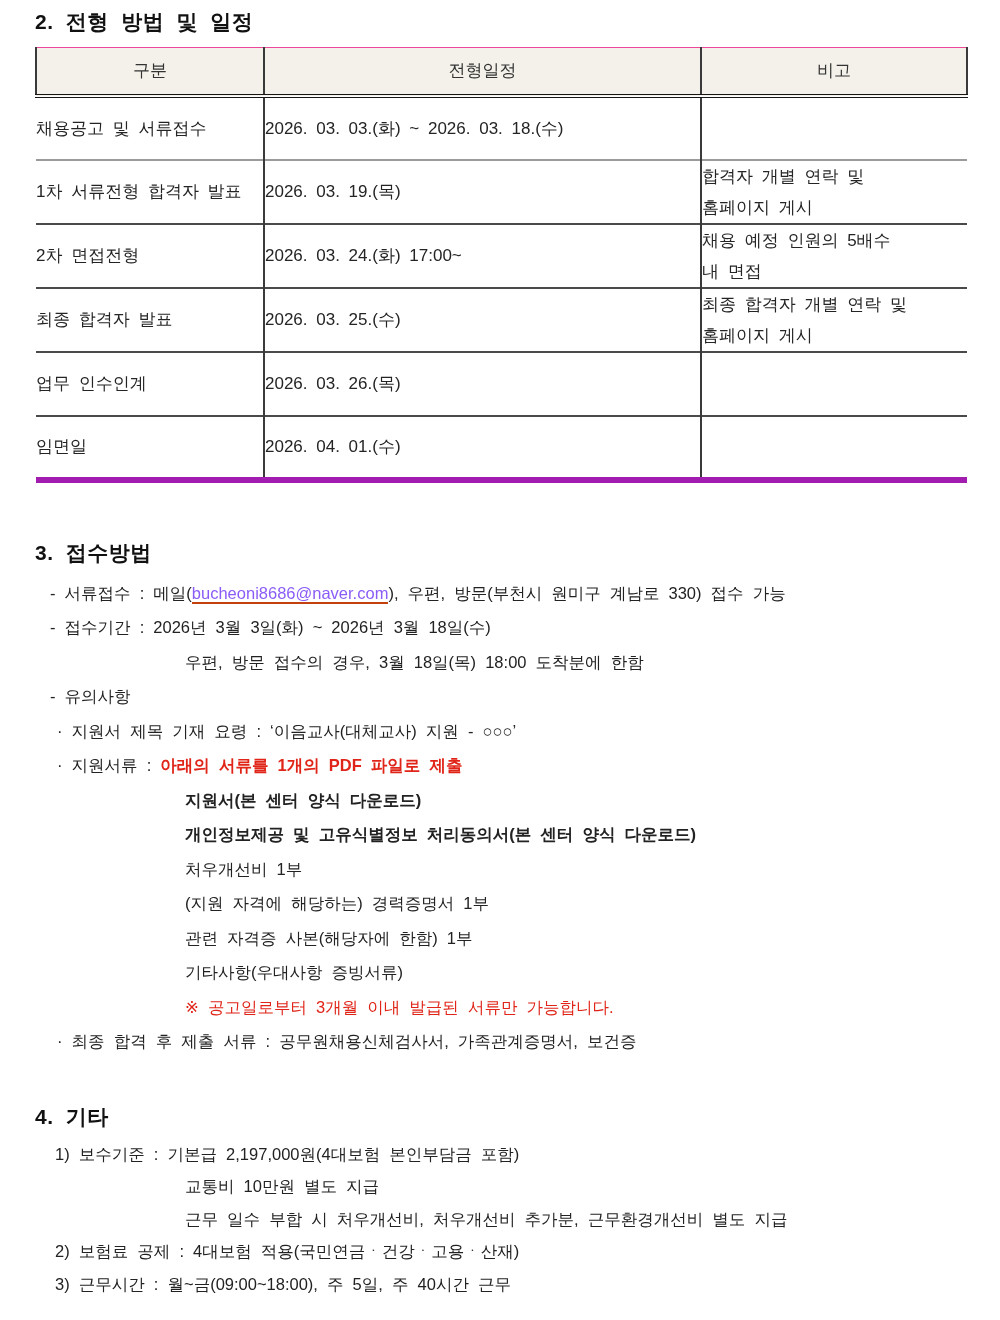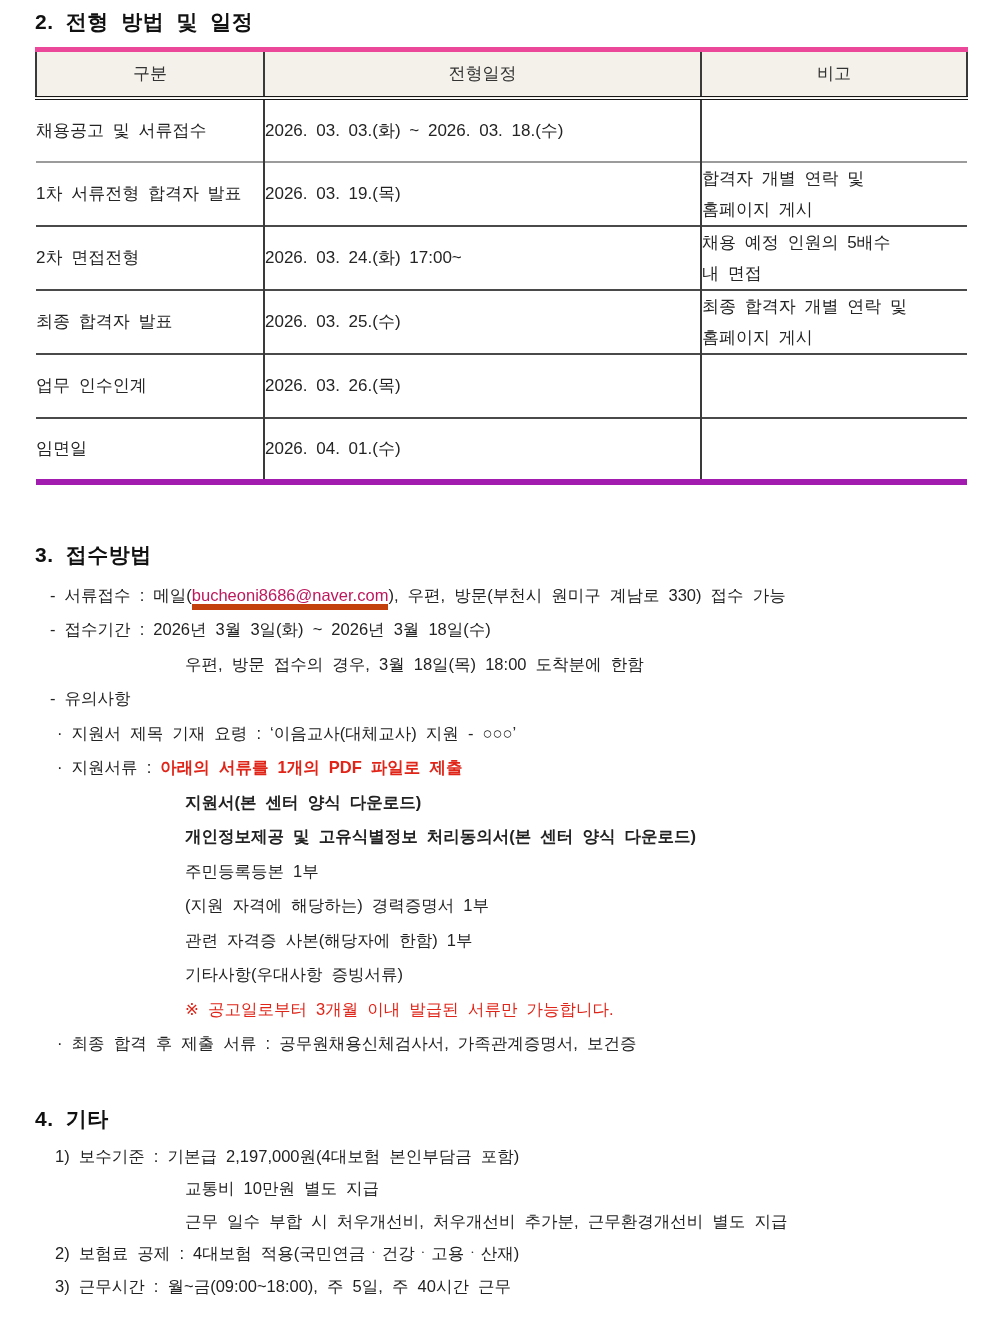--- a/index.html
+++ b/index.html
@@ -39,21 +39,21 @@
   table.schedule col.c1 { width: 228px; }
   table.schedule col.c2 { width: 437px; }
   table.schedule col.c3 { width: 266px; }
   table.schedule th {
     height: 48px;
     background: #f3f1e9;
     font-weight: 400;
     color: #333333;
     text-align: center;
     vertical-align: middle;
-    border-top: 5px solid #ec4899;
+    border-top: 1px solid #ec4899;
     border-bottom: 4px double #161616;
   }
   table.schedule th:first-child { border-left: 2px solid #3a3a3a; }
   table.schedule th:last-child  { border-right: 2px solid #3a3a3a; }
   table.schedule th:not(:last-child),
   table.schedule td:not(:last-child) { border-right: 2px solid #3a3a3a; }
   table.schedule td {
     height: 64px;
     text-align: left;
     vertical-align: middle;
@@ -73,23 +73,23 @@
     white-space: nowrap;
   }
   .sec4 .line { line-height: 32.5px; }
   .ind-dash { padding-left: 15px; }   
   .ind-dot  { padding-left: 22px; }   
   .ind-num  { padding-left: 20px; }   
   .ind-cont { padding-left: 150px; }  
   .bold { font-weight: 700; }
   .red  { color: #e02418; }
   .email-link {
-    color: #be185d;
+    color: #8b5cf6;
     text-decoration: none;
-    border-bottom: 6px solid #c2410c;
+    border-bottom: 2px solid #c2410c;
     cursor: pointer;
   }
 </style>
 </head>
 <body>
 
 <div class="page">
 
   <h2 class="sec-title" id="sec2-title">2. 전형 방법 및 일정</h2>
 
@@ -153,21 +153,21 @@
 
   <div class="sec3">
     <div class="line ind-dash"><span>- 서류접수 : 메일(</span><a class="email-link">bucheoni8686@naver.com</a><span>), 우편, 방문(부천시 원미구 계남로 330) 접수 가능</span></div>
     <div class="line ind-dash">- 접수기간 : 2026년 3월 3일(화) ~ 2026년 3월 18일(수)</div>
     <div class="line ind-cont">우편, 방문 접수의 경우, 3월 18일(목) 18:00 도착분에 한함</div>
     <div class="line ind-dash">- 유의사항</div>
     <div class="line ind-dot">· 지원서 제목 기재 요령 : ‘이음교사(대체교사) 지원 - ○○○’</div>
     <div class="line ind-dot"><span>· 지원서류 : </span><span class="red bold">아래의 서류를 1개의 PDF 파일로 제출</span></div>
     <div class="line ind-cont bold">지원서(본 센터 양식 다운로드)</div>
     <div class="line ind-cont bold">개인정보제공 및 고유식별정보 처리동의서(본 센터 양식 다운로드)</div>
-    <div class="line ind-cont">주민등록등본 1부</div>
+    <div class="line ind-cont">처우개선비 1부</div>
     <div class="line ind-cont">(지원 자격에 해당하는) 경력증명서 1부</div>
     <div class="line ind-cont">관련 자격증 사본(해당자에 한함) 1부</div>
     <div class="line ind-cont">기타사항(우대사항 증빙서류)</div>
     <div class="line ind-cont red">※ 공고일로부터 3개월 이내 발급된 서류만 가능합니다.</div>
     <div class="line ind-dot">· 최종 합격 후 제출 서류 : 공무원채용신체검사서, 가족관계증명서, 보건증</div>
   </div>
 
   <h2 class="sec-title" id="sec4-title">4. 기타</h2>
 
   <div class="sec4">

